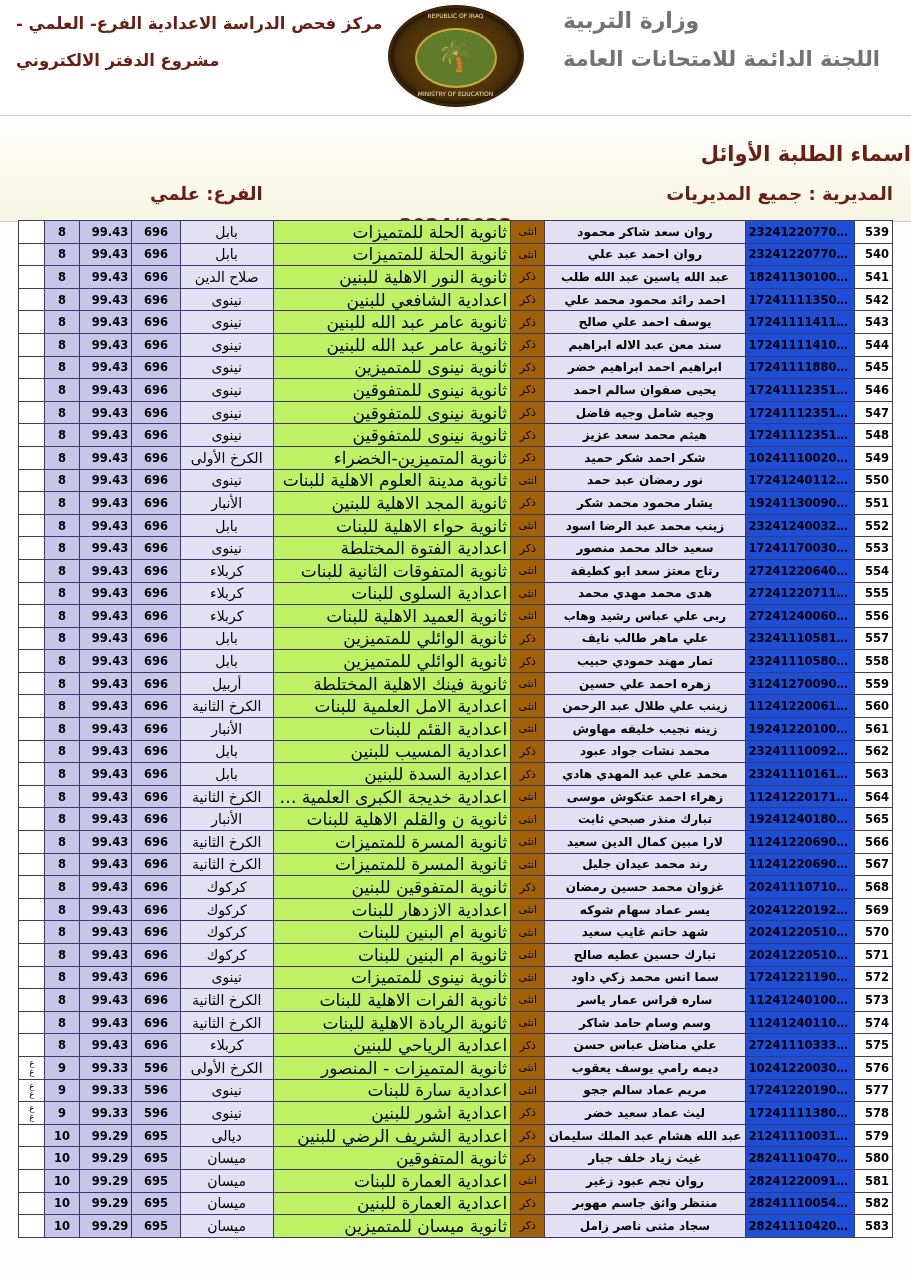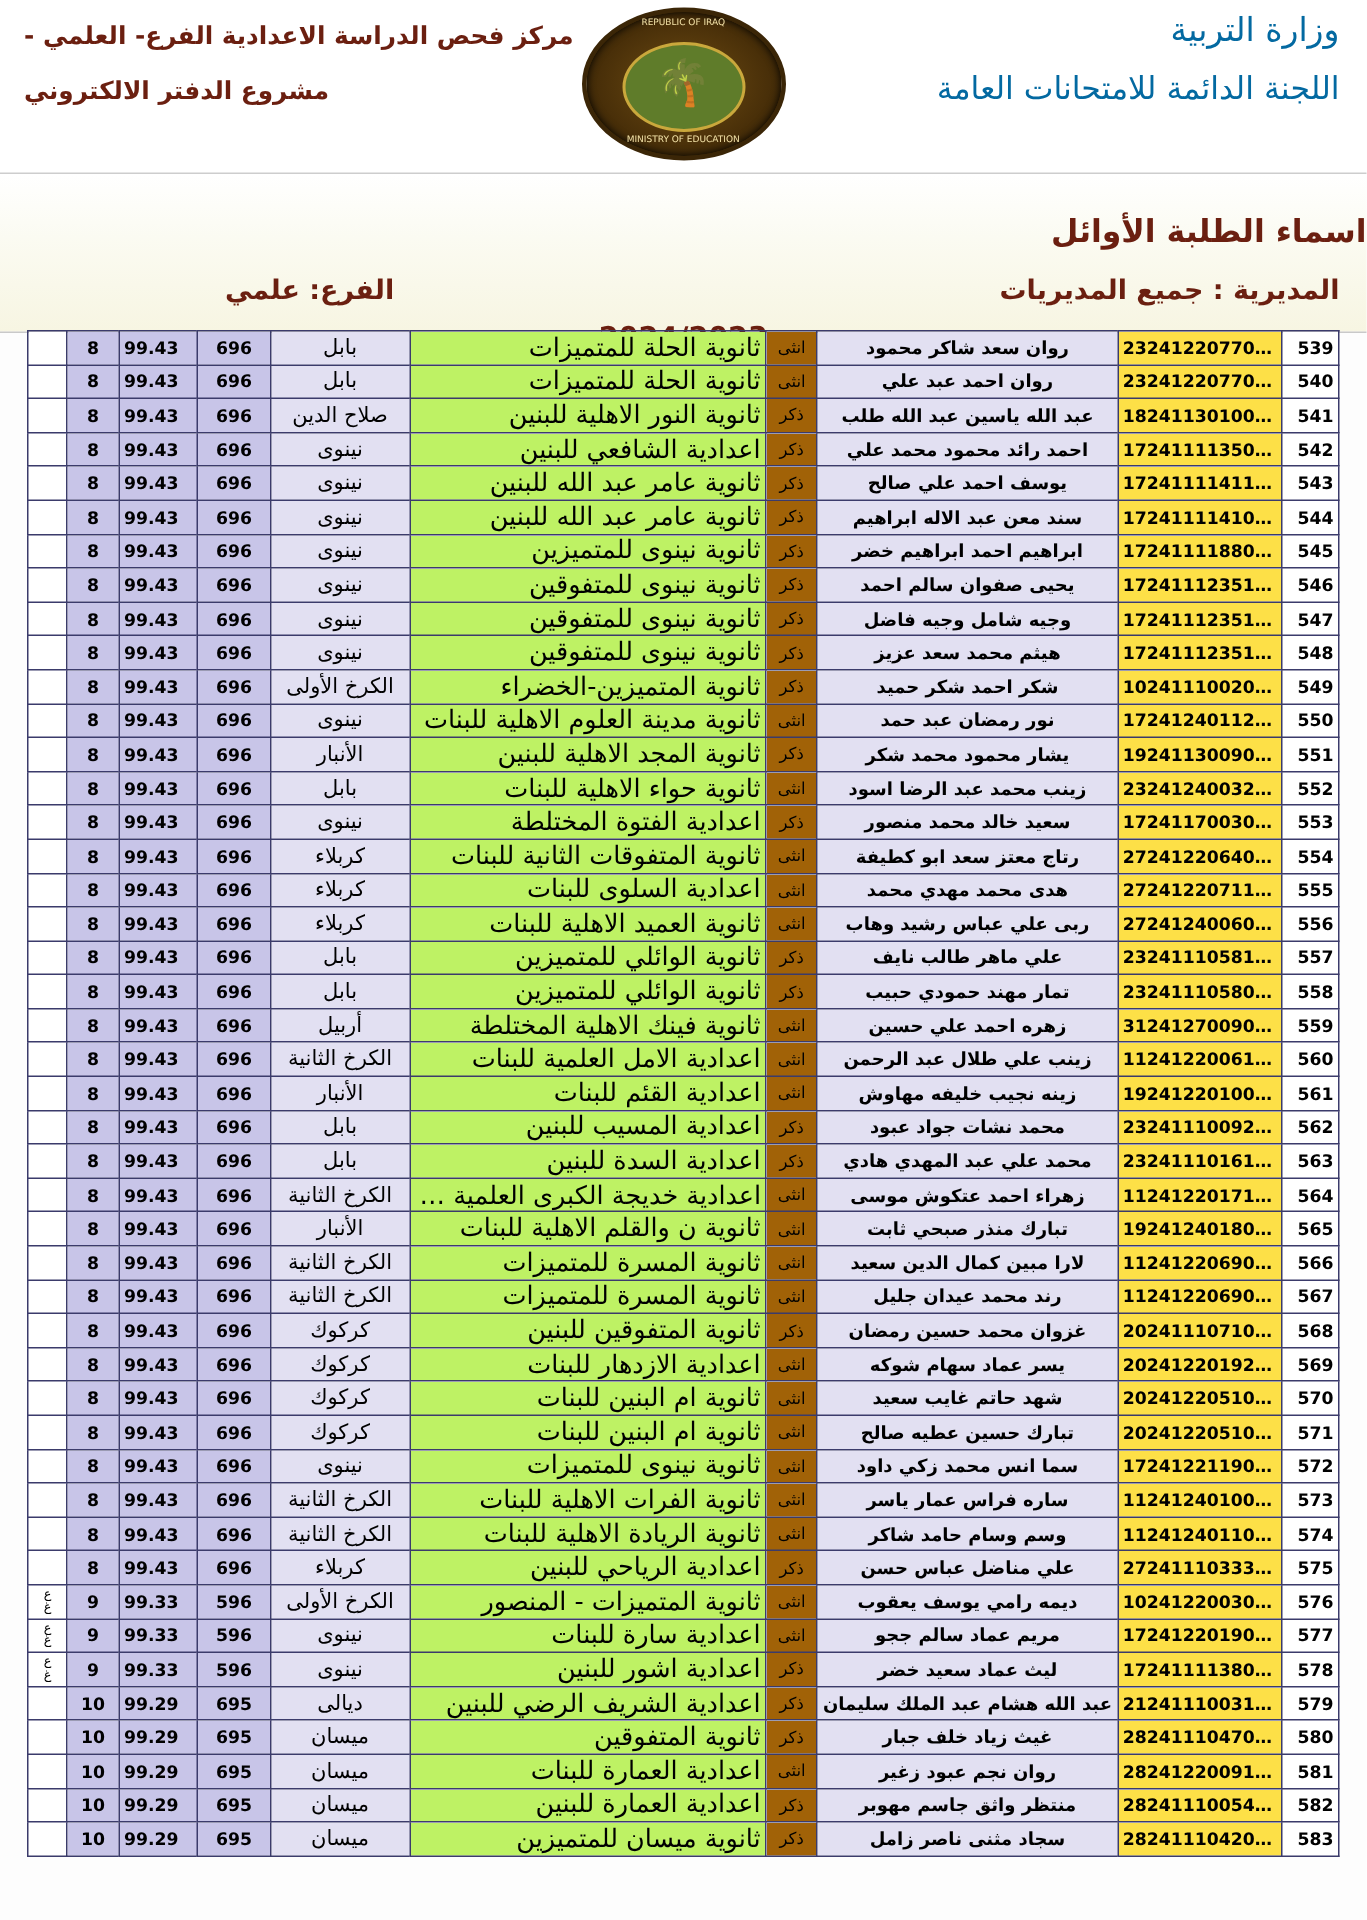--- a/index.html
+++ b/index.html
@@ -26,23 +26,23 @@
     position: relative;
     height: 115px;
     background: #ffffff;
     border-bottom: 1px solid #cdcdcd;
   }
   .hdr-right {
     position: absolute;
     top: 8px;
     right: 18px;
     width: 330px;
-    text-align: right;
-    color: #0369a1;
-    font-weight: normal;
+    text-align: left;
+    color: #737373;
+    font-weight: bold;
     direction: rtl;
   }
   .hdr-right .l1 {
     font-size: 22px;
     letter-spacing: 0px;
     margin-bottom: 14px;
   }
   .hdr-right .l2 {
     font-size: 21px;
   }
@@ -205,27 +205,27 @@
   col.c-name  { width: 198px; }
   col.c-gender{ width: 34px; }
   col.c-school{ width: 235px; }
   col.c-gov   { width: 92px; }
   col.c-total { width: 48px; }
   col.c-avg   { width: 52px; }
   col.c-rank  { width: 34px; }
   col.c-note  { width: 26px; }
 
   td.seq    { background: #ffffff; font-weight: bold; font-size: 11.5px; }
-  td.id     { background: #fde047; text-align: center; font-weight: bold; font-size: 11.5px; direction: ltr; }
+  td.id     { background: #1d4ed8; text-align: center; font-weight: bold; font-size: 11.5px; direction: ltr; }
   td.name   { background: #e2e0f2; text-align: center; font-weight: bold; font-size: 12px; }
   td.gender { background: #a16207; text-align: center; font-size: 11px; }
   td.school { background: #bef264; font-size: 17px; }
   td.gov    { background: #e2e0f2; text-align: center; font-size: 14px; }
   td.total  { background: #c8c5e8; text-align: center; font-weight: bold; font-size: 11.5px; }
-  td.avg    { background: #c8c5e8; text-align: left; font-weight: bold; font-size: 11.5px; direction: ltr; }
+  td.avg    { background: #c8c5e8; text-align: right; font-weight: bold; font-size: 11.5px; direction: ltr; }
   td.rank   { background: #c8c5e8; text-align: center; font-weight: bold; font-size: 11.5px; }
   td.note   { background: #ffffff; text-align: center; font-size: 8.5px; line-height: 1.0; }
   td.note span { display: block; }
 </style>
 </head>
 <body>
 
 <div class="page">
 
   <div class="header">

